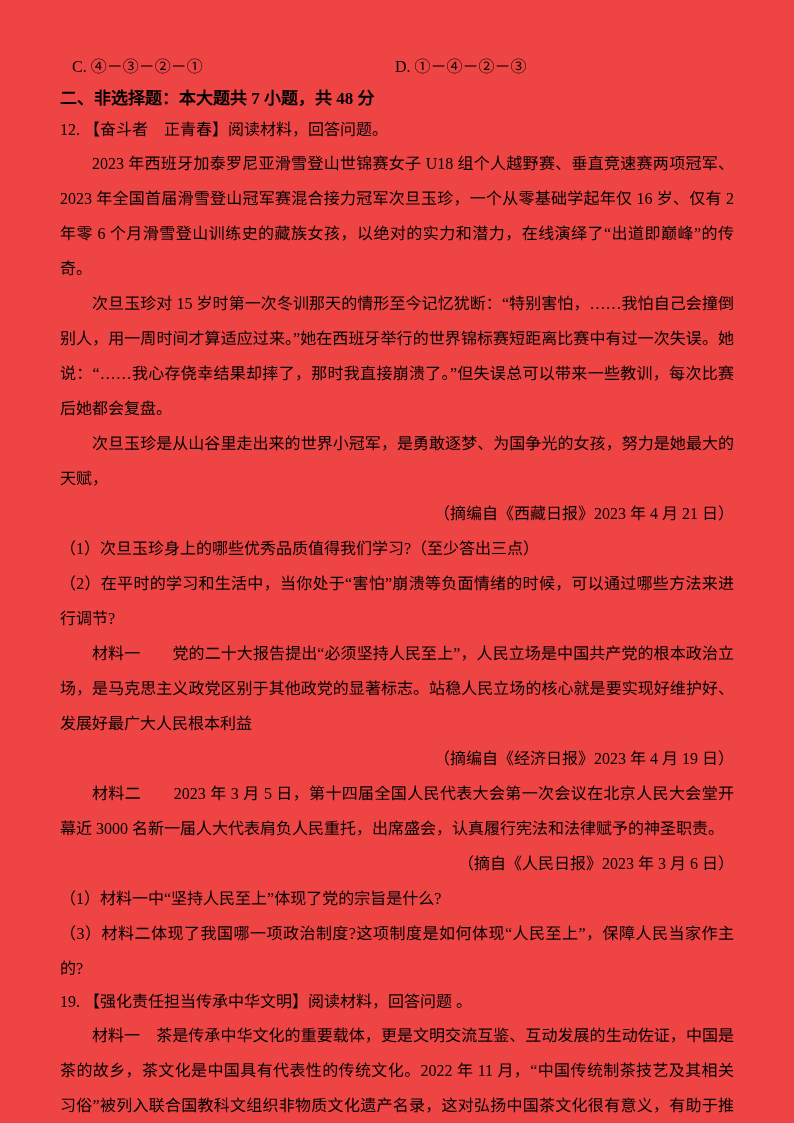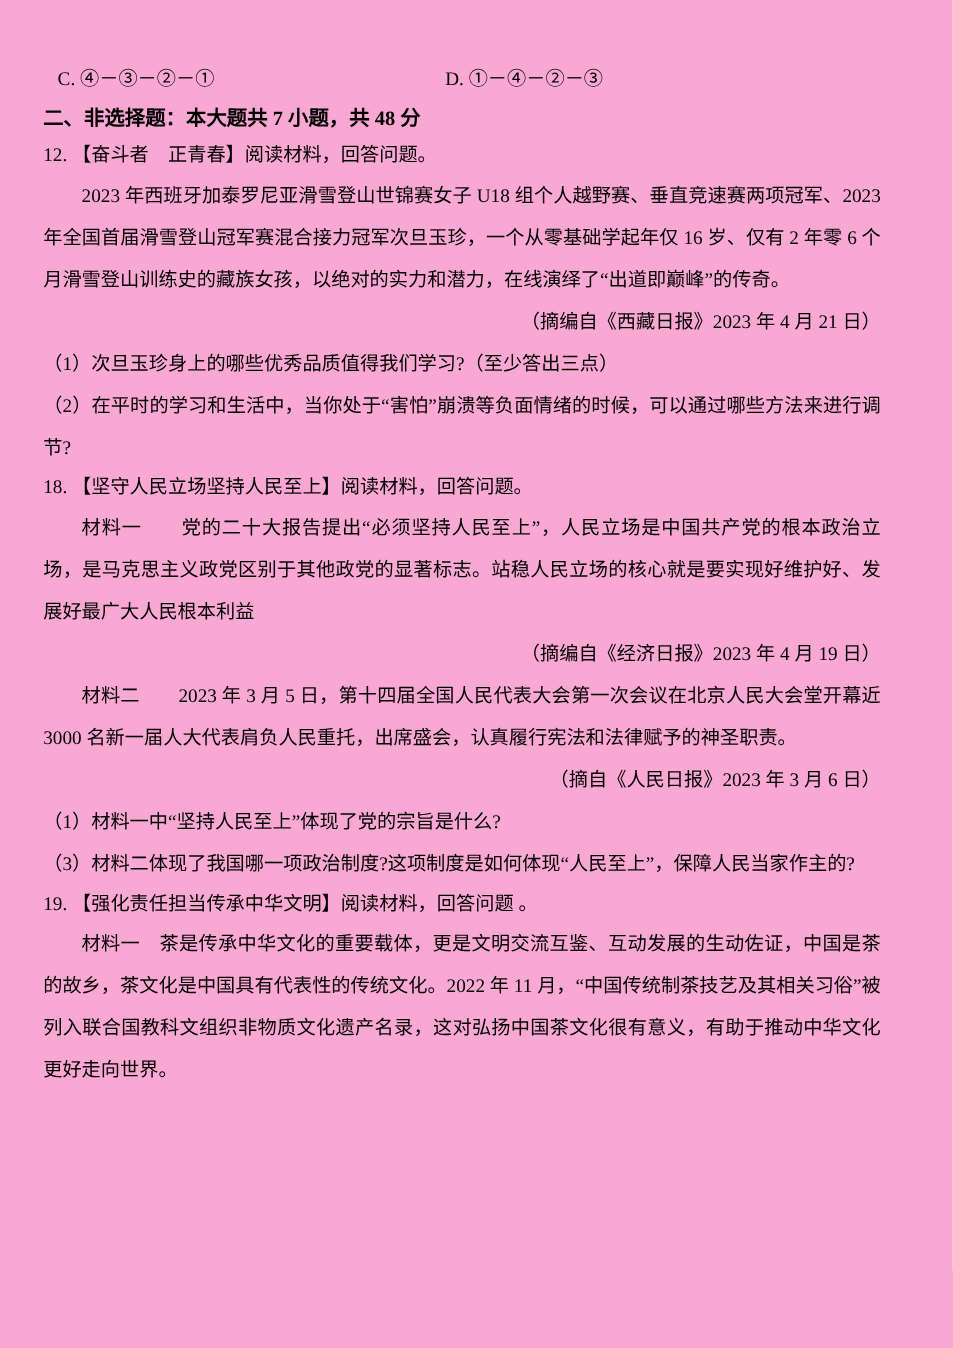--- a/index.html
+++ b/index.html
@@ -5,22 +5,22 @@
   html, body {
     margin: 0;
     padding: 0;
     background: #ffffff;
   }
   .page {
     width: 794px;
     height: 1123px;
     box-sizing: border-box;
     margin: 0 auto;
-    padding: 52px 60px 0 36px;
-    background: #f9a8d4;
+    padding: 52px 60px 0 60px;
+    background: #ef4444;
     color: #000000;
     font-family: "Liberation Serif", "DejaVu Serif", serif;
     font-size: 16px;
     line-height: 35px;
     overflow: hidden;
   }
   .options-row {
     display: flex;
     line-height: 30px;
     margin-bottom: 2px;
@@ -65,25 +65,26 @@
 
   <div class="options-row">
     <span class="opt-c">C. ④－③－②－①</span>
     <span class="opt-d">D. ①－④－②－③</span>
   </div>
 
   <p class="section-title">二、非选择题：本大题共 7 小题，共 48 分</p>
 
   <p class="q-head">12. 【奋斗者　正青春】阅读材料，回答问题。</p>
   <p class="para">2023 年西班牙加泰罗尼亚滑雪登山世锦赛女子 U18 组个人越野赛、垂直竞速赛两项冠军、2023 年全国首届滑雪登山冠军赛混合接力冠军次旦玉珍，一个从零基础学起年仅 16 岁、仅有 2 年零 6 个月滑雪登山训练史的藏族女孩，以绝对的实力和潜力，在线演绎了“出道即巅峰”的传奇。</p>
+  <p class="para">次旦玉珍对 15 岁时第一次冬训那天的情形至今记忆犹断：“特别害怕，……我怕自己会撞倒别人，用一周时间才算适应过来。”她在西班牙举行的世界锦标赛短距离比赛中有过一次失误。她说：“……我心存侥幸结果却摔了，那时我直接崩溃了。”但失误总可以带来一些教训，每次比赛后她都会复盘。</p>
+  <p class="para">次旦玉珍是从山谷里走出来的世界小冠军，是勇敢逐梦、为国争光的女孩，努力是她最大的天赋，</p>
   <p class="cite">（摘编自《西藏日报》2023 年 4 月 21 日）</p>
   <p class="sub-q">（1）次旦玉珍身上的哪些优秀品质值得我们学习?（至少答出三点）</p>
   <p class="sub-q">（2）在平时的学习和生活中，当你处于“害怕”崩溃等负面情绪的时候，可以通过哪些方法来进行调节?</p>
 
-  <p class="q-head">18. 【坚守人民立场坚持人民至上】阅读材料，回答问题。</p>
   <p class="para">材料一　　党的二十大报告提出“必须坚持人民至上”，人民立场是中国共产党的根本政治立场，是马克思主义政党区别于其他政党的显著标志。站稳人民立场的核心就是要实现好维护好、发展好最广大人民根本利益</p>
   <p class="cite">（摘编自《经济日报》2023 年 4 月 19 日）</p>
   <p class="para">材料二　　2023 年 3 月 5 日，第十四届全国人民代表大会第一次会议在北京人民大会堂开幕近 3000 名新一届人大代表肩负人民重托，出席盛会，认真履行宪法和法律赋予的神圣职责。</p>
   <p class="cite">（摘自《人民日报》2023 年 3 月 6 日）</p>
   <p class="sub-q">（1）材料一中“坚持人民至上”体现了党的宗旨是什么?</p>
   <p class="sub-q">（3）材料二体现了我国哪一项政治制度?这项制度是如何体现“人民至上”，保障人民当家作主的?</p>
 
   <p class="q-head">19. 【强化责任担当传承中华文明】阅读材料，回答问题 。</p>
   <p class="para">材料一　茶是传承中华文化的重要载体，更是文明交流互鉴、互动发展的生动佐证，中国是茶的故乡，茶文化是中国具有代表性的传统文化。2022 年 11 月，“中国传统制茶技艺及其相关习俗”被列入联合国教科文组织非物质文化遗产名录，这对弘扬中国茶文化很有意义，有助于推动中华文化更好走向世界。</p>
 

